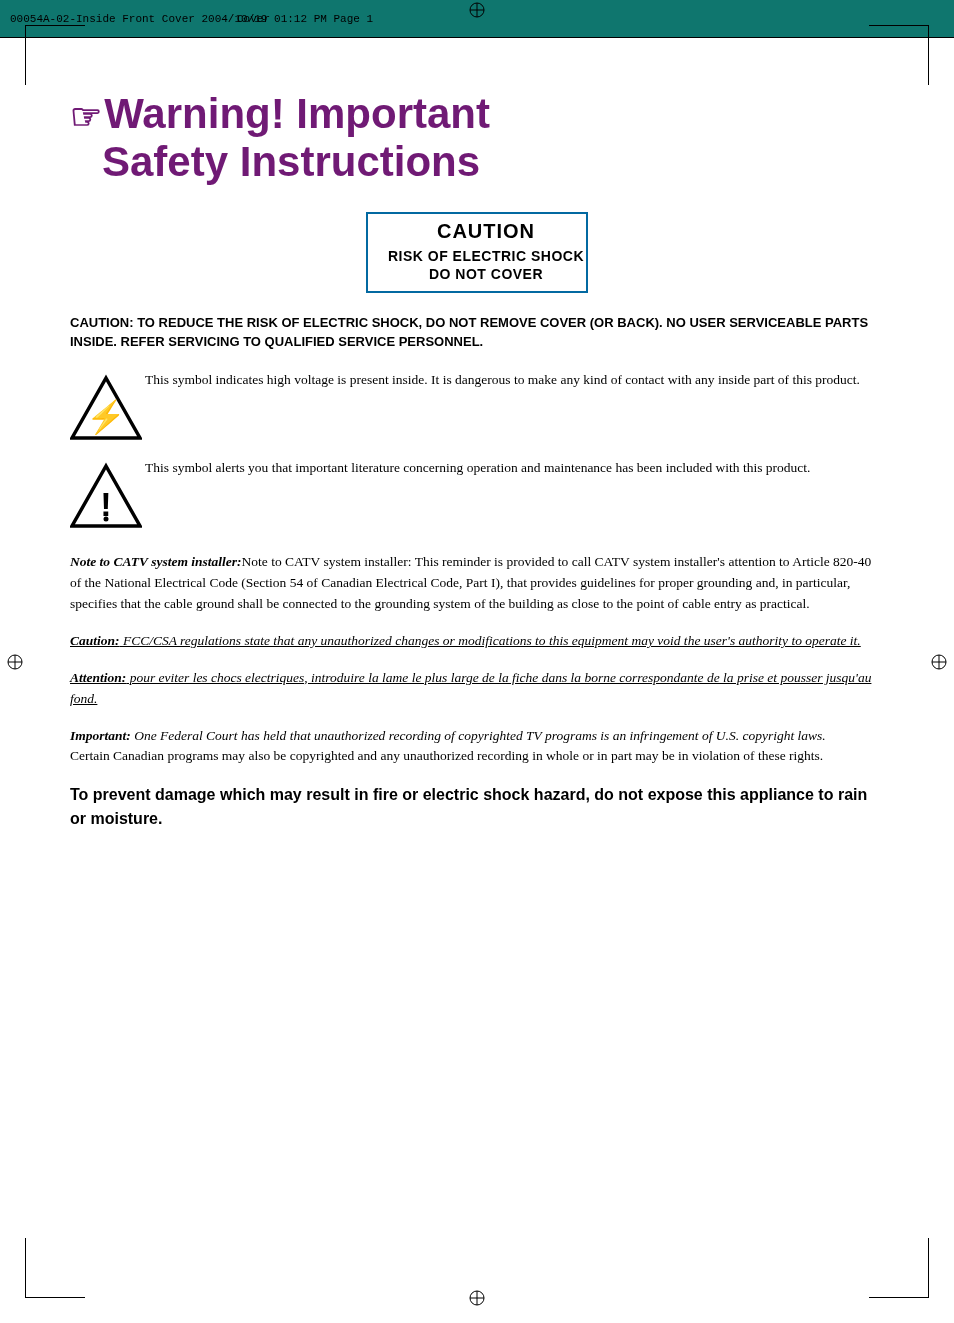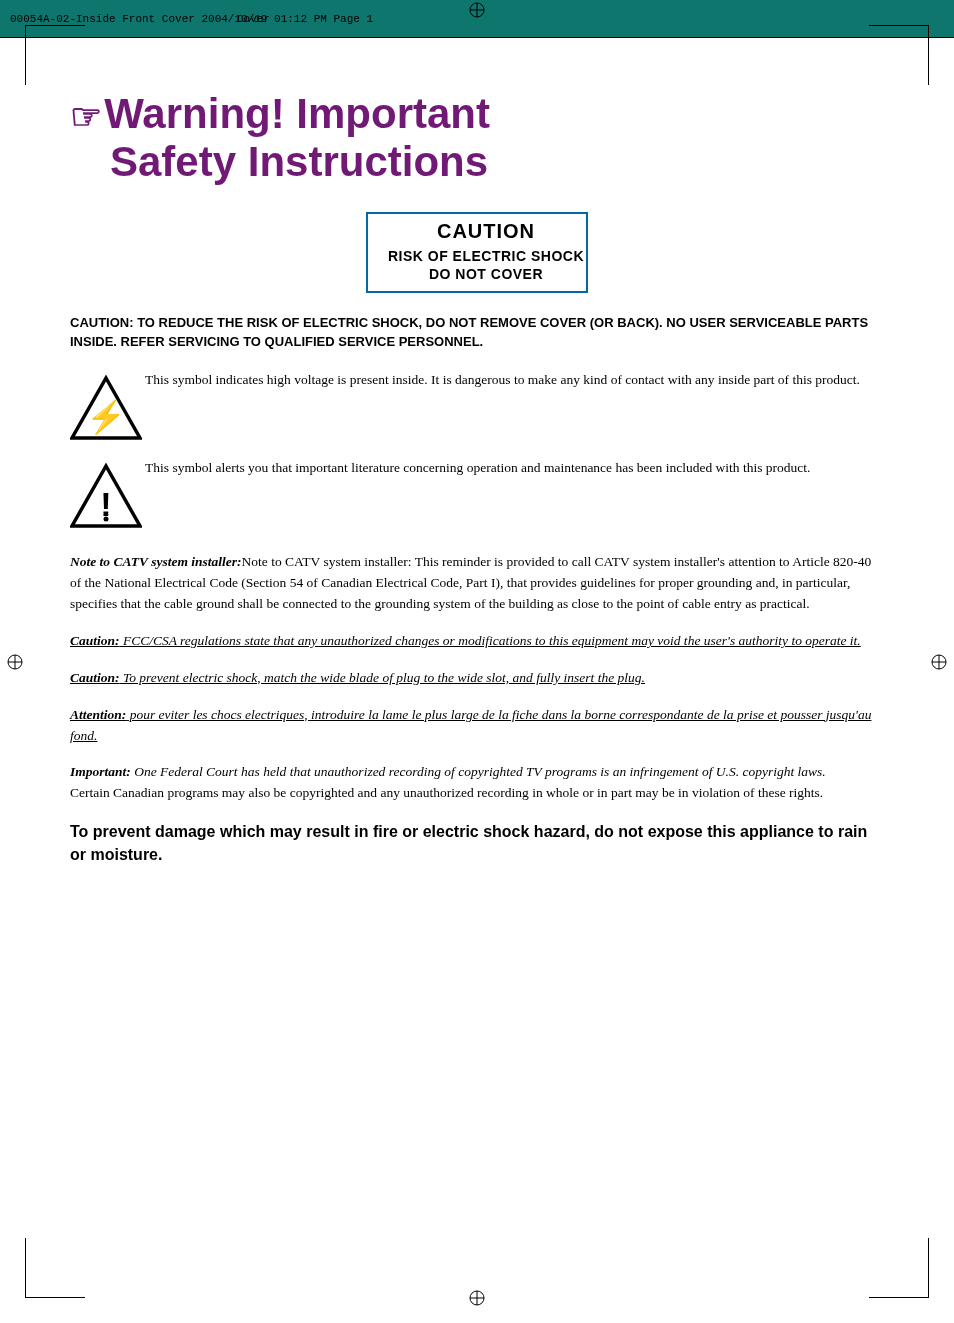--- a/index.html
+++ b/index.html
@@ -315,21 +315,21 @@
       <line x1="9" y1="2" x2="9" y2="16" stroke="#000" stroke-width="1"></line>
       <line x1="2" y1="9" x2="16" y2="9" stroke="#000" stroke-width="1"></line>
     </svg>
   </div>
 
   <div class="content">
 
     <div class="title-section">
       <div class="title-text">
         <span style="font-size:36px; vertical-align:middle; margin-right:2px;">☞</span><span>Warning! Important</span><br>
-        <span style="margin-left: 40px;">Safety Instructions</span>
+        <span style="margin-left: 32px;">Safety Instructions</span>
       </div>
     </div>
 
     <div class="caution-box-wrapper">
       <div class="caution-box">
         <div class="caution-title">CAUTION</div>
         <div class="caution-subtitle">RISK OF ELECTRIC SHOCK</div>
         <div class="caution-subtitle">DO NOT COVER</div>
       </div>
     </div>
@@ -358,23 +358,20 @@
     </div>
 
     <div class="body-text">
       <span style="font-style: italic; font-weight: bold;">Note to CATV system installer:</span><span style="font-style: normal;">Note to CATV system installer: This reminder is provided to call CATV system installer's attention to Article 820-40 of the National Electrical Code (Section 54 of Canadian Electrical Code, Part I), that provides guidelines for proper grounding and, in particular, specifies that the cable ground shall be connected to the grounding system of the building as close to the point of cable entry as practical.</span>
     </div>
 
     <div class="body-text-italic">
       <em><span style="font-weight: bold;">Caution:</span><span> FCC/CSA regulations state that any unauthorized changes or modifications to this equipment may void the user's authority to operate it.</span></em>
     </div>
 
-    <div class="body-text-italic">
-      <em><span style="font-weight: bold;">Caution:</span><span> To prevent electric shock, match the wide blade of plug to the wide slot, and fully insert the plug.</span></em>
-    </div>
 
     <div class="body-text-italic">
       <em><span style="font-weight: bold;">Attention:</span><span> pour eviter les chocs electriques, introduire la lame le plus large de la fiche dans la borne correspondante de la prise et pousser jusqu'au fond.</span></em>
     </div>
 
     <div class="body-text">
       <em><span style="font-weight: bold; font-style: italic;">Important:</span><span style="font-style: italic;"> One Federal Court has held that unauthorized recording of copyrighted TV programs is an infringement of U.S. copyright laws.</span></em><br>
       <span>Certain Canadian programs may also be copyrighted and any unauthorized recording in whole or in part may be in violation of these rights.</span>
     </div>
 

